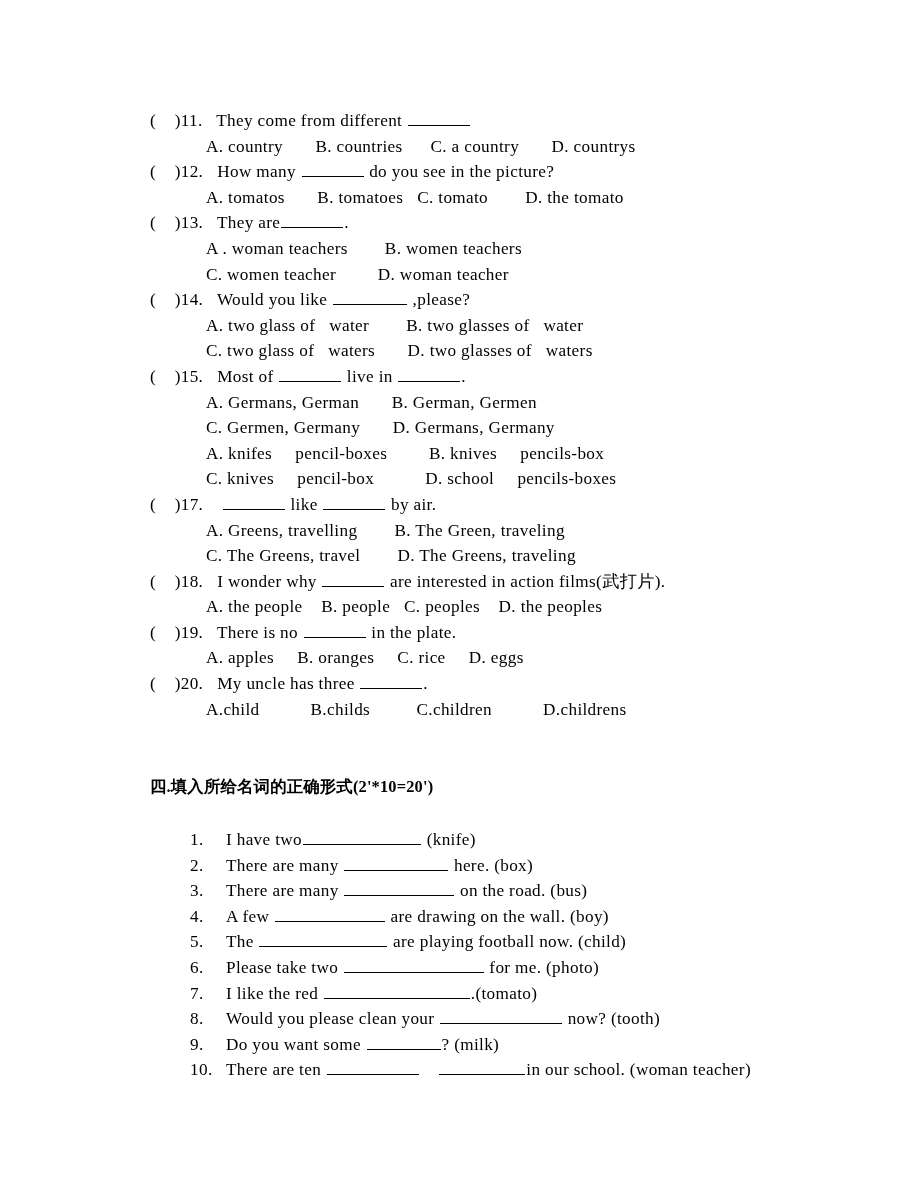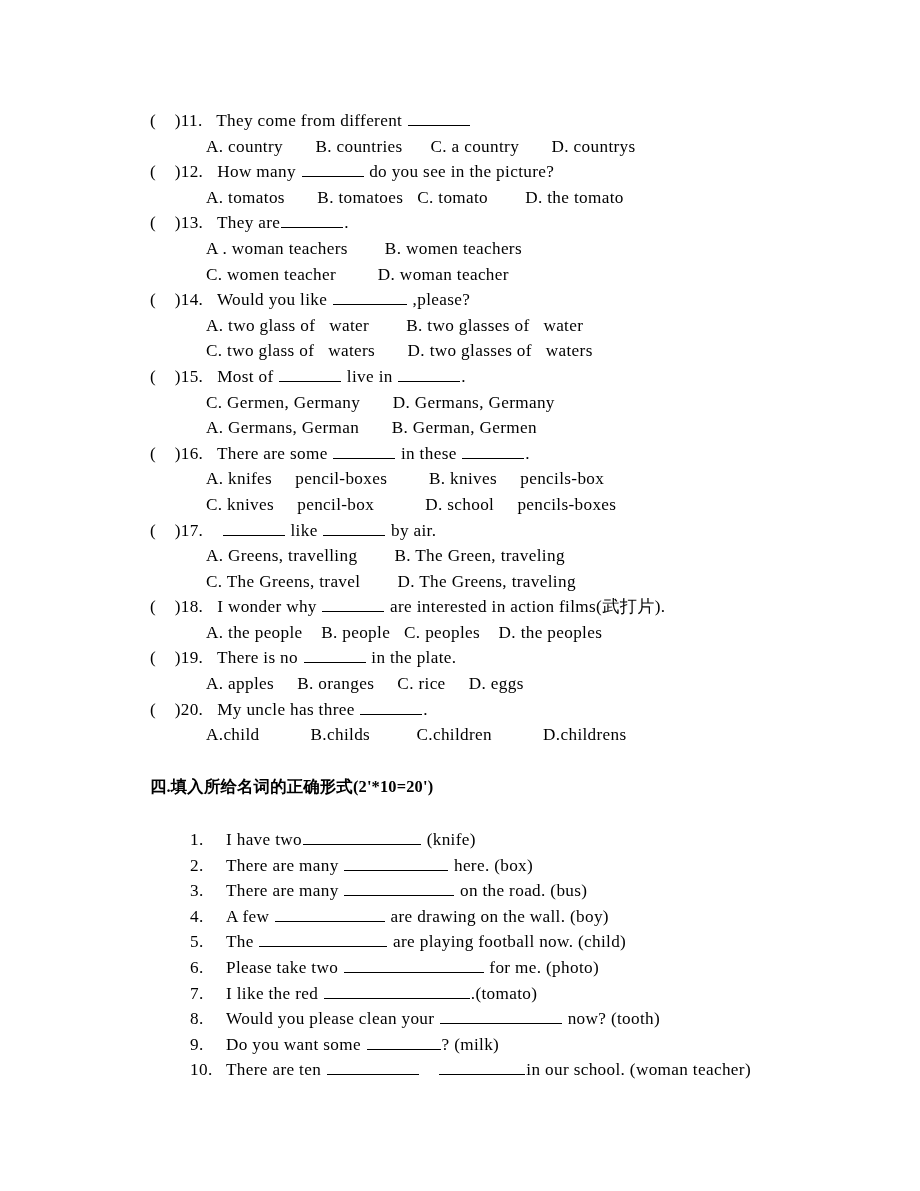--- a/index.html
+++ b/index.html
@@ -118,25 +118,24 @@
         <div class="mc-options">A . woman teachers        B. women teachers</div>
         <div class="mc-options">C. women teacher         D. woman teacher</div>
       </div>
       <div class="mc-item">
         <div class="mc-stem"><span>(</span>    <span>)</span><span>14.</span>   <span>Would you like </span><span class="blank b-lg"></span><span> ,please?</span></div>
         <div class="mc-options">A. two glass of   water        B. two glasses of   water</div>
         <div class="mc-options">C. two glass of   waters       D. two glasses of   waters</div>
       </div>
       <div class="mc-item">
         <div class="mc-stem"><span>(</span>    <span>)</span><span>15.</span>   <span>Most of </span><span class="blank b-md"></span><span> live in </span><span class="blank b-md"></span><span>.</span></div>
+        <div class="mc-options">A. Germans, German       B. German, Germen</div>
         <div class="mc-options">C. Germen, Germany       D. Germans, Germany</div>
-        <div class="mc-options">A. Germans, German       B. German, Germen</div>
       </div>
       <div class="mc-item">
-        <div class="mc-stem"><span>(</span>    <span>)</span><span>16.</span>   <span>There are some </span><span class="blank b-md"></span><span> in these </span><span class="blank b-md"></span><span>.</span></div>
         <div class="mc-options">A. knifes     pencil-boxes         B. knives     pencils-box</div>
         <div class="mc-options">C. knives     pencil-box           D. school     pencils-boxes</div>
       </div>
       <div class="mc-item">
         <div class="mc-stem"><span>(</span>    <span>)</span><span>17.</span>   <span> </span><span class="blank b-md"></span><span> like </span><span class="blank b-md"></span><span> by air.</span></div>
         <div class="mc-options">A. Greens, travelling        B. The Green, traveling</div>
         <div class="mc-options">C. The Greens, travel        D. The Greens, traveling</div>
       </div>
       <div class="mc-item">
         <div class="mc-stem"><span>(</span>    <span>)</span><span>18.</span>   <span>I wonder why </span><span class="blank b-md"></span><span> are interested in action films(武打片).</span></div>

